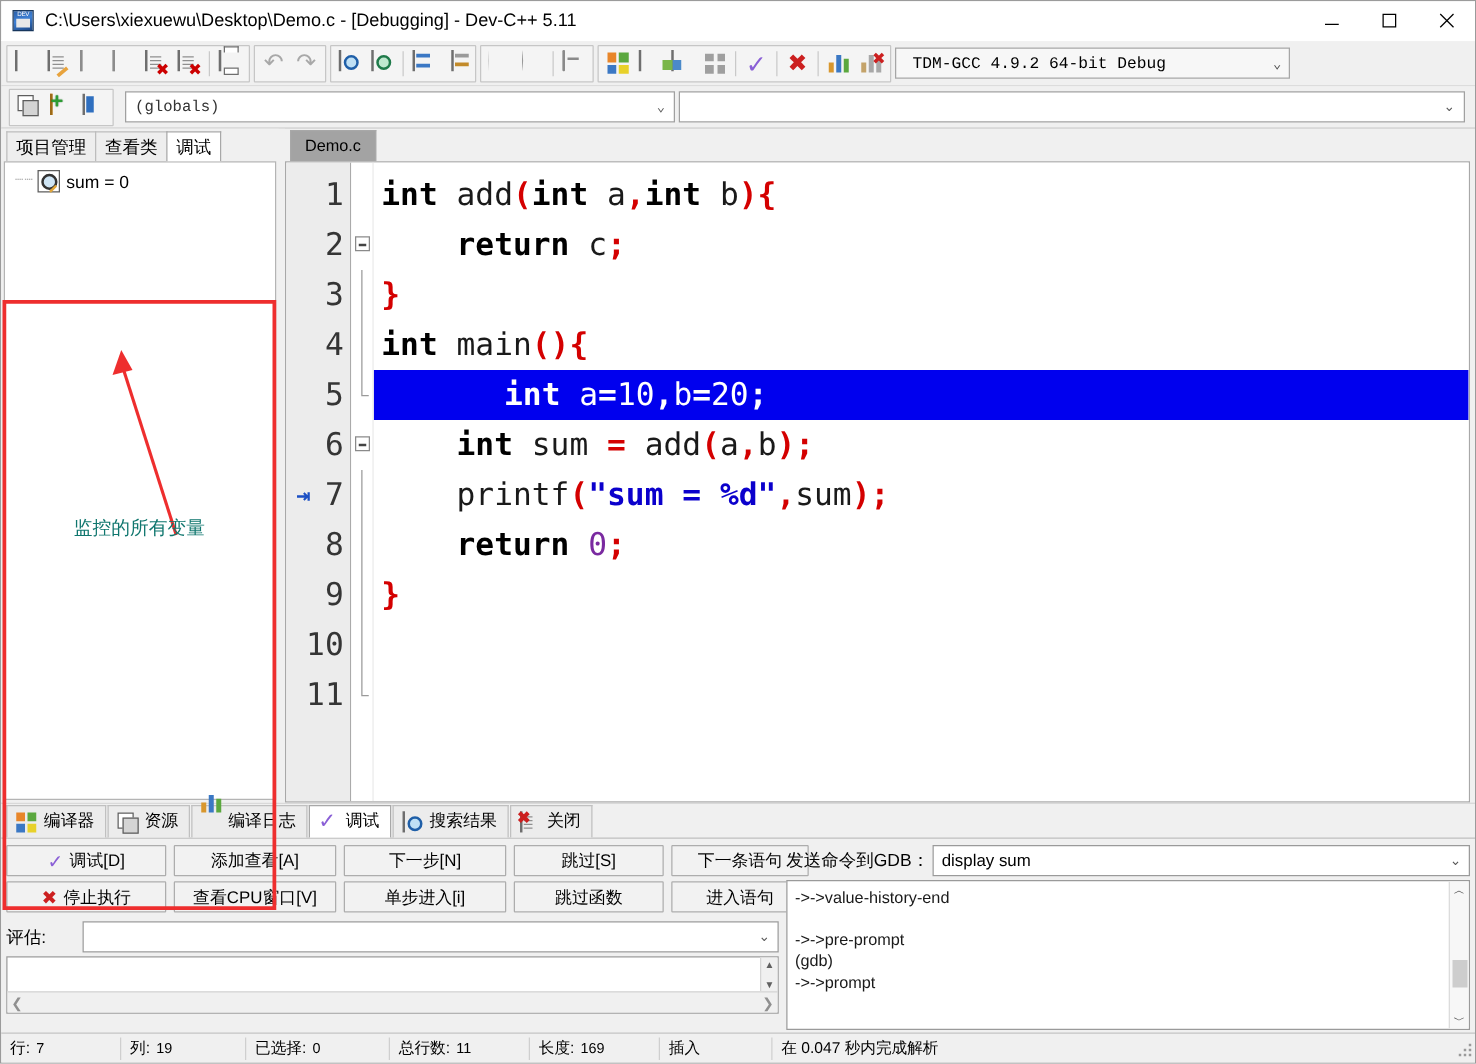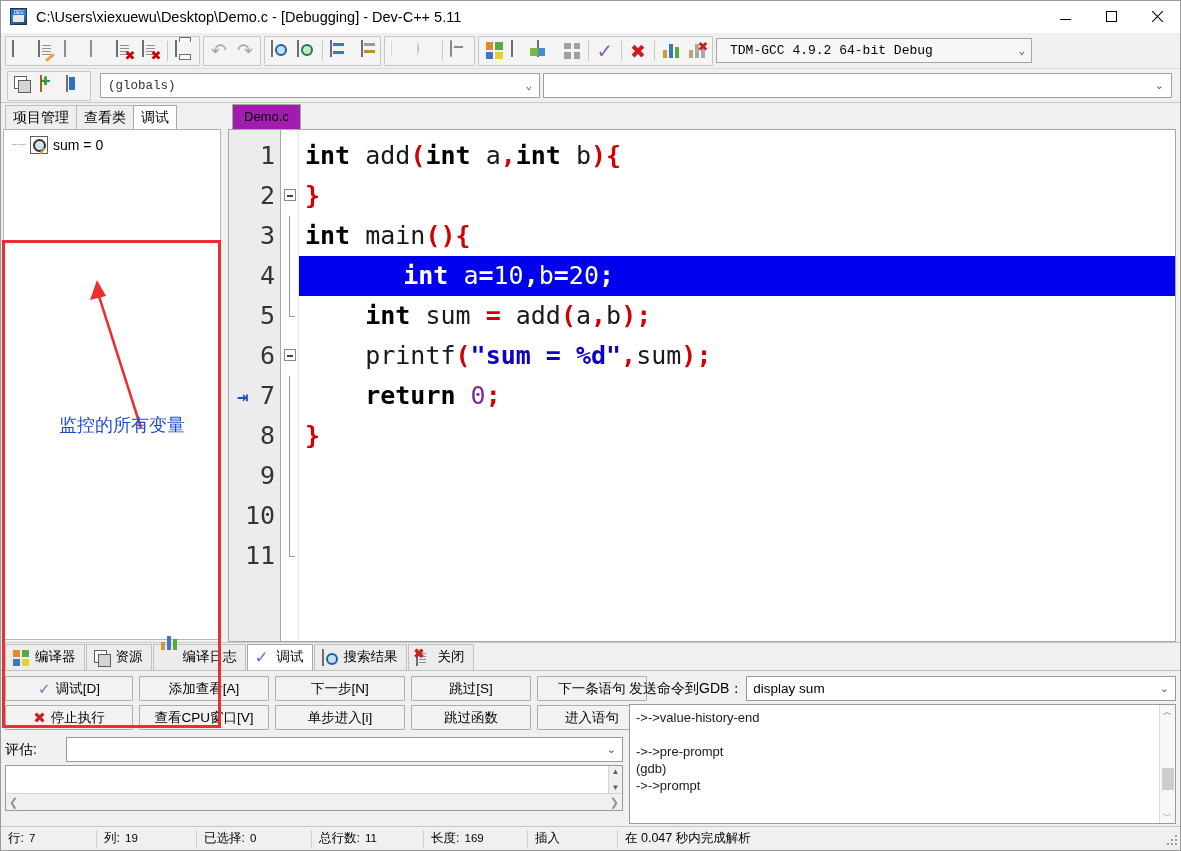--- a/index.html
+++ b/index.html
@@ -204,33 +204,33 @@
     background:#e0a53a; transform:rotate(-45deg);
   }
   .watch-label { font-size:14px; color:#000; font-family:"Liberation Sans", sans-serif; }
 
   
   .annot-box {
     position:absolute; left:1px; top:137px; width:219px; height:488px;
     border:3px solid #ee2e2e; pointer-events:none; z-index: 30;
   }
   .annot-text {
-    position:absolute; left:58px; top:310px; color:#1d4ed8; font-size:18px;
+    position:absolute; left:58px; top:310px; color:#0f766e; font-size:15px;
     font-family:"Liberation Sans", sans-serif; z-index:31; white-space:nowrap;
   }
   .annot-arrow { position:absolute; left:0; top:135px; width:222px; height:500px; z-index:31; pointer-events:none; }
 
   
   .splitter { width: 5px; background:#f0f0f0; }
 
   
   .editor-wrap { flex:1 1 auto; display:flex; flex-direction:column; min-width:0; padding-right:4px; }
   .ed-tabs { height:26px; display:flex; align-items:flex-end; padding-left:4px; }
   .ed-tab {
-    padding:4px 11px 5px 11px; font-size:13px; background:#a21caf;
+    padding:4px 11px 5px 11px; font-size:13px; background:#a3a3a3;
     border:1px solid #a8a8a8; border-bottom:none; font-family:"Liberation Sans",sans-serif;
   }
   .ed-body {
     flex:1 1 auto; background:#ffffff; border:1px solid #a8a8a8; display:flex; overflow:hidden;
     position:relative;
   }
   .gutter {
     width: 52px; min-width:52px; background:#ececec; border-right:1px solid #aaaaaa;
     font-family:"DejaVu Sans Mono","Liberation Mono", monospace; font-size:25px;
     padding-top:6px; color:#353535; text-align:right;
@@ -576,20 +576,21 @@
             </div>
             <div class="fline">
               <i class="fold-line"></i>
             </div>
             <div class="fline">
               <i class="fold-end"></i>
             </div>
           </div>
         <div class="code" id="codearea">
             <div class="cline"><span class="kw">int</span><span class="id"> add</span><span class="pun">(</span><span class="kw">int</span><span class="id"> a</span><span class="pun">,</span><span class="kw">int</span><span class="id"> b</span><span class="pun">)</span><span class="pun">{</span></div>
+            <div class="cline"><span class="id">    </span><span class="kw">return</span><span class="id"> c</span><span class="pun">;</span></div>
             <div class="cline"><span class="pun">}</span></div>
             <div class="cline"><span class="kw">int</span><span class="id"> main</span><span class="pun">()</span><span class="pun">{</span></div>
             <div class="cline hl"><span class="id">    </span><span class="kw">int</span><span class="id"> a</span><span class="pun">=</span><span class="num">10</span><span class="pun">,</span><span class="id">b</span><span class="pun">=</span><span class="num">20</span><span class="pun">;</span></div>
             <div class="cline"><span class="id">    </span><span class="kw">int</span><span class="id"> sum </span><span class="pun">=</span><span class="id"> add</span><span class="pun">(</span><span class="id">a</span><span class="pun">,</span><span class="id">b</span><span class="pun">)</span><span class="pun">;</span></div>
             <div class="cline"><span class="id">    </span><span class="id">printf</span><span class="pun">(</span><span class="str">"sum = %d"</span><span class="pun">,</span><span class="id">sum</span><span class="pun">)</span><span class="pun">;</span></div>
             <div class="cline"><span class="id">    </span><span class="kw">return</span><span class="id"> </span><span class="num">0</span><span class="pun">;</span></div>
             <div class="cline"><span class="pun">}</span></div>
           </div>
       </div>
     </div>

